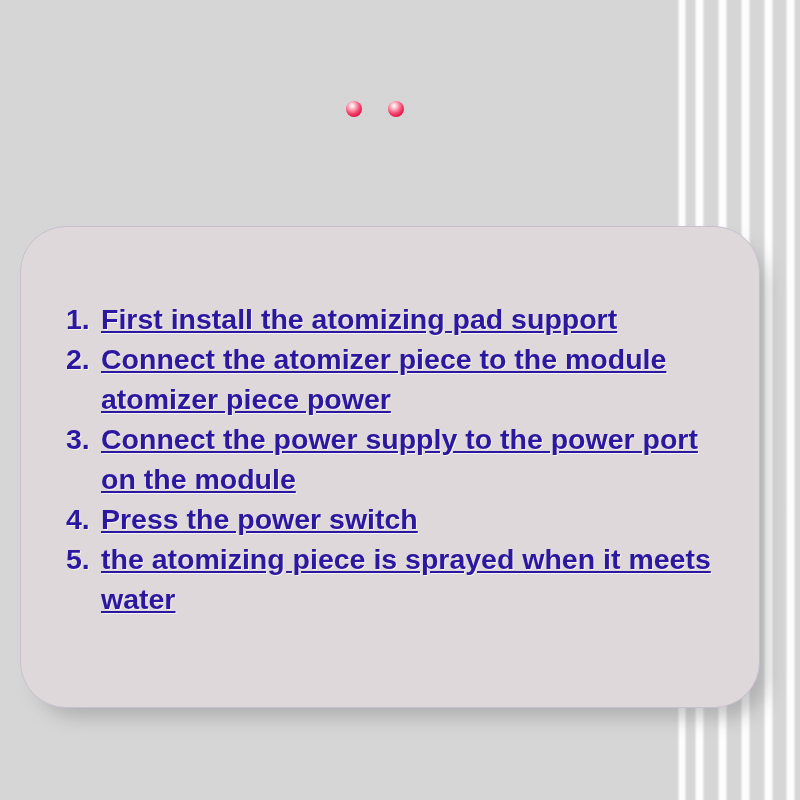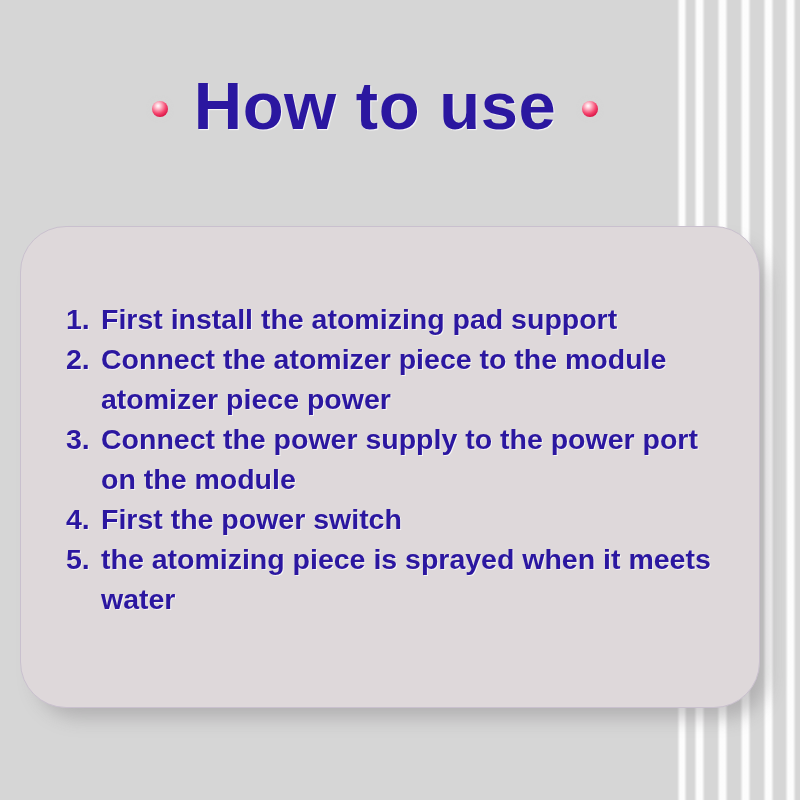--- a/index.html
+++ b/index.html
@@ -132,32 +132,32 @@
   .step-num {
     position: absolute;
     left: 0;
     top: 0;
     font-size: 28.5px;
     font-weight: bold;
     color: #2b17a0;
   }
   .step-text {
     display: block;
+    text-decoration: underline;
   }
 </style>
 </head>
 <body>
 
 <div id="slide">
 
   <div id="stripes"></div>
 
   <div id="title-row">
     <span class="bullet-dot"></span>
-    <span id="page-title">How to use</span>
     <span class="bullet-dot"></span>
   </div>
 
   <div id="content-card">
     <ol id="steps-list">
 
       <li class="step-item">
         <span class="step-num">1.</span>
         <span class="step-text">First install the atomizing pad support</span>
       </li>
@@ -167,21 +167,21 @@
         <span class="step-text">Connect the atomizer piece to the module atomizer piece power</span>
       </li>
 
       <li class="step-item">
         <span class="step-num">3.</span>
         <span class="step-text">Connect the power supply to the power port on the module</span>
       </li>
 
       <li class="step-item">
         <span class="step-num">4.</span>
-        <span class="step-text">First the power switch</span>
+        <span class="step-text">Press the power switch</span>
       </li>
 
       <li class="step-item">
         <span class="step-num">5.</span>
         <span class="step-text">the atomizing piece is sprayed when it meets water</span>
       </li>
 
     </ol>
   </div>
 

